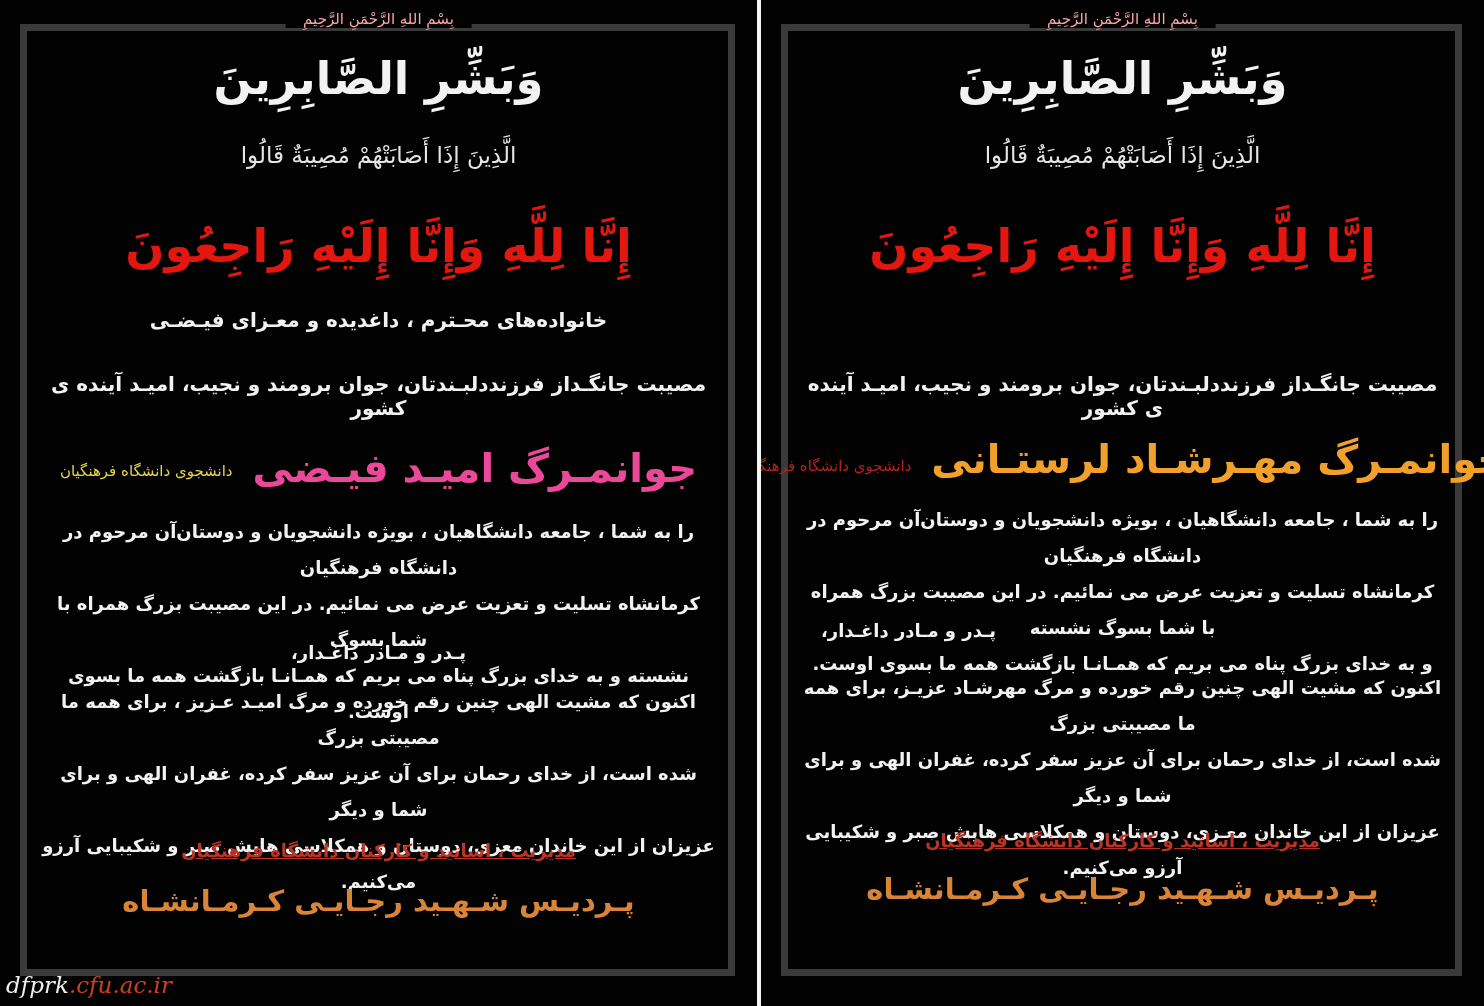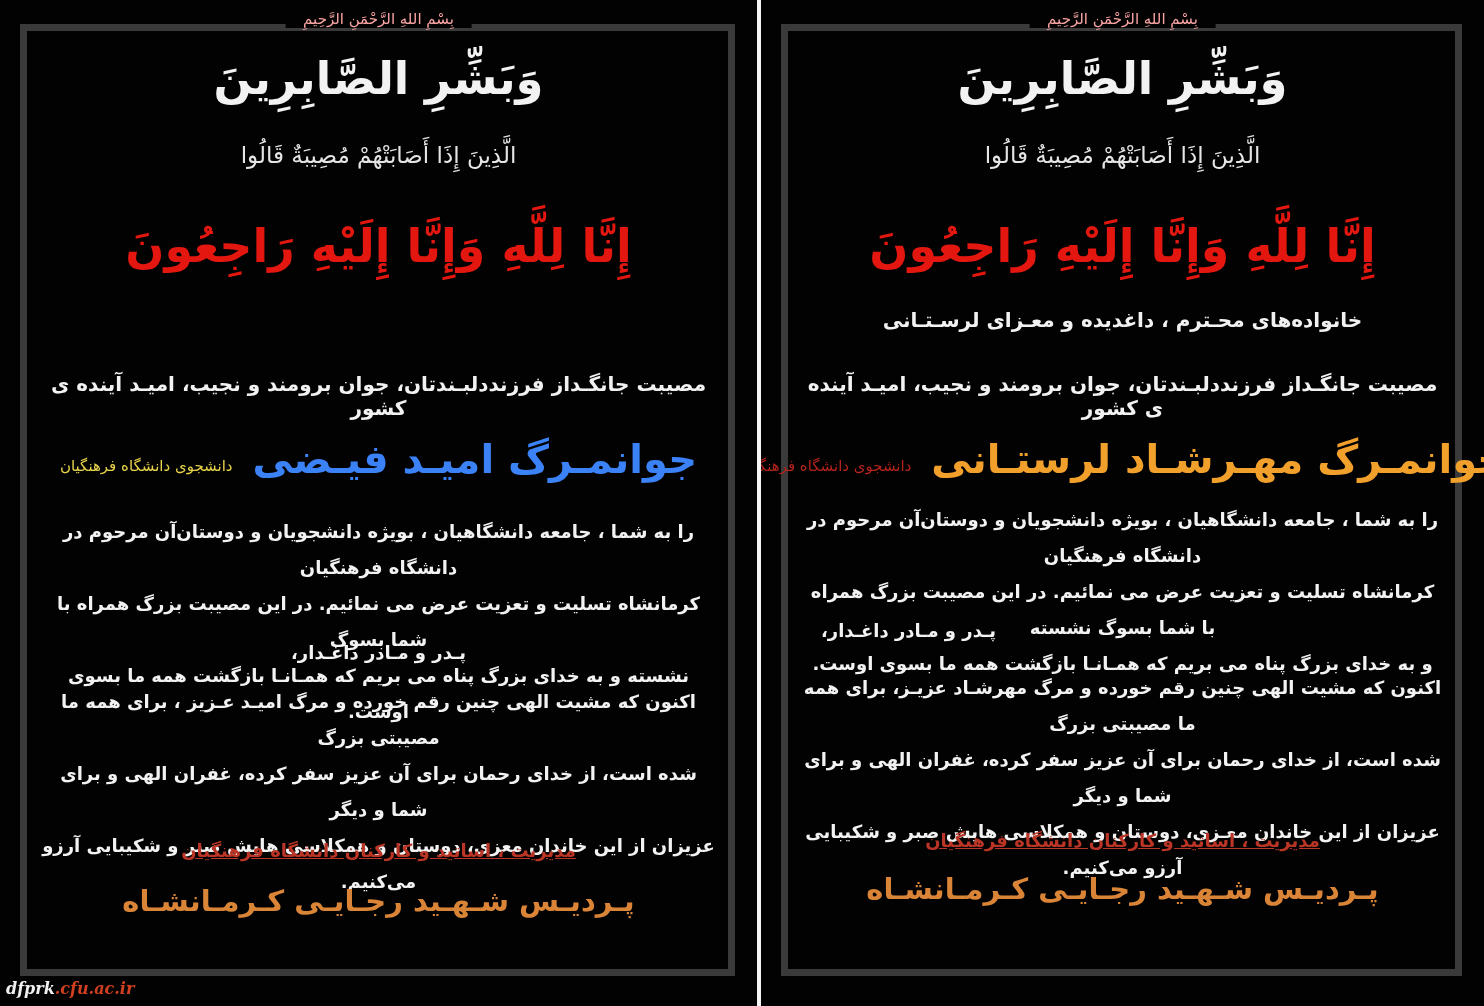--- a/index.html
+++ b/index.html
@@ -91,40 +91,41 @@
   .sig-campus { font-size: 29px; font-weight: bold; text-align: center; }
   .pl .sig-campus { top: 884px; }
   .pr .sig-campus { top: 872px; }
 
   .watermark {
     position: absolute;
     left: 6px; bottom: 8px;
     z-index: 5;
     font-family: "DejaVu Serif", serif;
     font-style: italic;
-    font-weight: bold;
-    font-size: 16px;
+    font-weight: normal;
+    font-size: 23px;
     direction: ltr;
     margin-top: 12px;
   }
 </style>
 </head>
 <body>
 
 <div id="canvas">
 
   <div class="poster pl">
     <div class="frame"></div>
     <div class="bismillah" dir="rtl">بِسْمِ اللهِ الرَّحْمَنِ الرَّحِيمِ</div>
     <div class="row ayah-top" dir="rtl">وَبَشِّرِ الصَّابِرِينَ</div>
     <div class="row ayah-mid" dir="rtl">الَّذِينَ إِذَا أَصَابَتْهُمْ مُصِيبَةٌ قَالُوا</div>
     <div class="row ayah-main" dir="rtl" style="color: rgb(227, 23, 15);">إِنَّا لِلَّهِ وَإِنَّا إِلَيْهِ رَاجِعُونَ</div>
+    <div class="row family-line" dir="rtl">خانواده‌های محـترم ، داغدیده و معـزای فیـضـی</div>
     <div class="row tragedy-line" dir="rtl">مصیبت جانگـداز فرزنددلبـندتان، جوان برومند و نجیب، امیـد آینده ی کشور</div>
     <div class="row name-row" dir="rtl">
-      <span class="deceased-name" style="color: #3b82f6;">جوانمـرگ امیـد فیـضی</span>
+      <span class="deceased-name" style="color: #ec4899; margin-top: 9px;">جوانمـرگ امیـد فیـضی</span>
       <span class="name-tag" style="color: rgb(232, 212, 74);">دانشجوی دانشگاه فرهنگیان</span>
     </div>
     <div class="row para para1" dir="rtl">را به شما ، جامعه دانشگاهیان ، بویژه دانشجویان و دوستان‌آن مرحوم در دانشگاه فرهنگیان
 کرمانشاه تسلیت و تعزیت عرض می نمائیم. در این مصیبت بزرگ همراه با شما بسوگ
 نشسته و به خدای بزرگ پناه می بریم که همـانـا بازگشت همه ما بسوی اوست.</div>
     <div class="row parents-line" dir="rtl">پـدر و مـادر داغـدار،</div>
     <div class="row para para2" dir="rtl">اکنون که مشیت الهی چنین رقم خورده و مرگ امیـد عـزیز ، برای همه ما مصیبتی بزرگ
 شده است، از خدای رحمان برای آن عزیز سفر کرده، غفران الهی و برای شما و دیگر
 عزیزان از این خاندان معزی، دوستان و همکلاسی هایش صبر و شکیبایی آرزو می‌کنیم.</div>
     <div class="row sig-org" dir="rtl" style="color: rgb(187, 53, 38);">مدیریت ، اساتید و کارکنان دانشگاه فرهنگیان</div>
@@ -132,21 +133,20 @@
   </div>
 
   <div class="divider"></div>
 
   <div class="poster pr">
     <div class="frame"></div>
     <div class="bismillah" dir="rtl">بِسْمِ اللهِ الرَّحْمَنِ الرَّحِيمِ</div>
     <div class="row ayah-top" dir="rtl">وَبَشِّرِ الصَّابِرِينَ</div>
     <div class="row ayah-mid" dir="rtl">الَّذِينَ إِذَا أَصَابَتْهُمْ مُصِيبَةٌ قَالُوا</div>
     <div class="row ayah-main" dir="rtl" style="color: rgb(227, 23, 15);">إِنَّا لِلَّهِ وَإِنَّا إِلَيْهِ رَاجِعُونَ</div>
-    <div class="row family-line" dir="rtl">خانواده‌های محـترم ، داغدیده و معـزای لرسـتـانی</div>
     <div class="row tragedy-line" dir="rtl">مصیبت جانگـداز فرزنددلبـندتان، جوان برومند و نجیب، امیـد آینده ی کشور</div>
     <div class="row name-row" dir="rtl">
       <span class="deceased-name" style="color: rgb(242, 160, 44);">جوانمـرگ مهـرشـاد لرستـانی</span>
       <span class="name-tag" style="color: rgb(179, 35, 28);">دانشجوی دانشگاه فرهنگیان</span>
     </div>
     <div class="row para para1" dir="rtl">را به شما ، جامعه دانشگاهیان ، بویژه دانشجویان و دوستان‌آن مرحوم در دانشگاه فرهنگیان
 کرمانشاه تسلیت و تعزیت عرض می نمائیم. در این مصیبت بزرگ همراه با شما بسوگ نشسته
 و به خدای بزرگ پناه می بریم که همـانـا بازگشت همه ما بسوی اوست.</div>
     <div class="row parents-line" dir="rtl">پـدر و مـادر داغـدار،</div>
     <div class="row para para2" dir="rtl">اکنون که مشیت الهی چنین رقم خورده و مرگ مهرشـاد عزیـز، برای همه ما مصیبتی بزرگ

